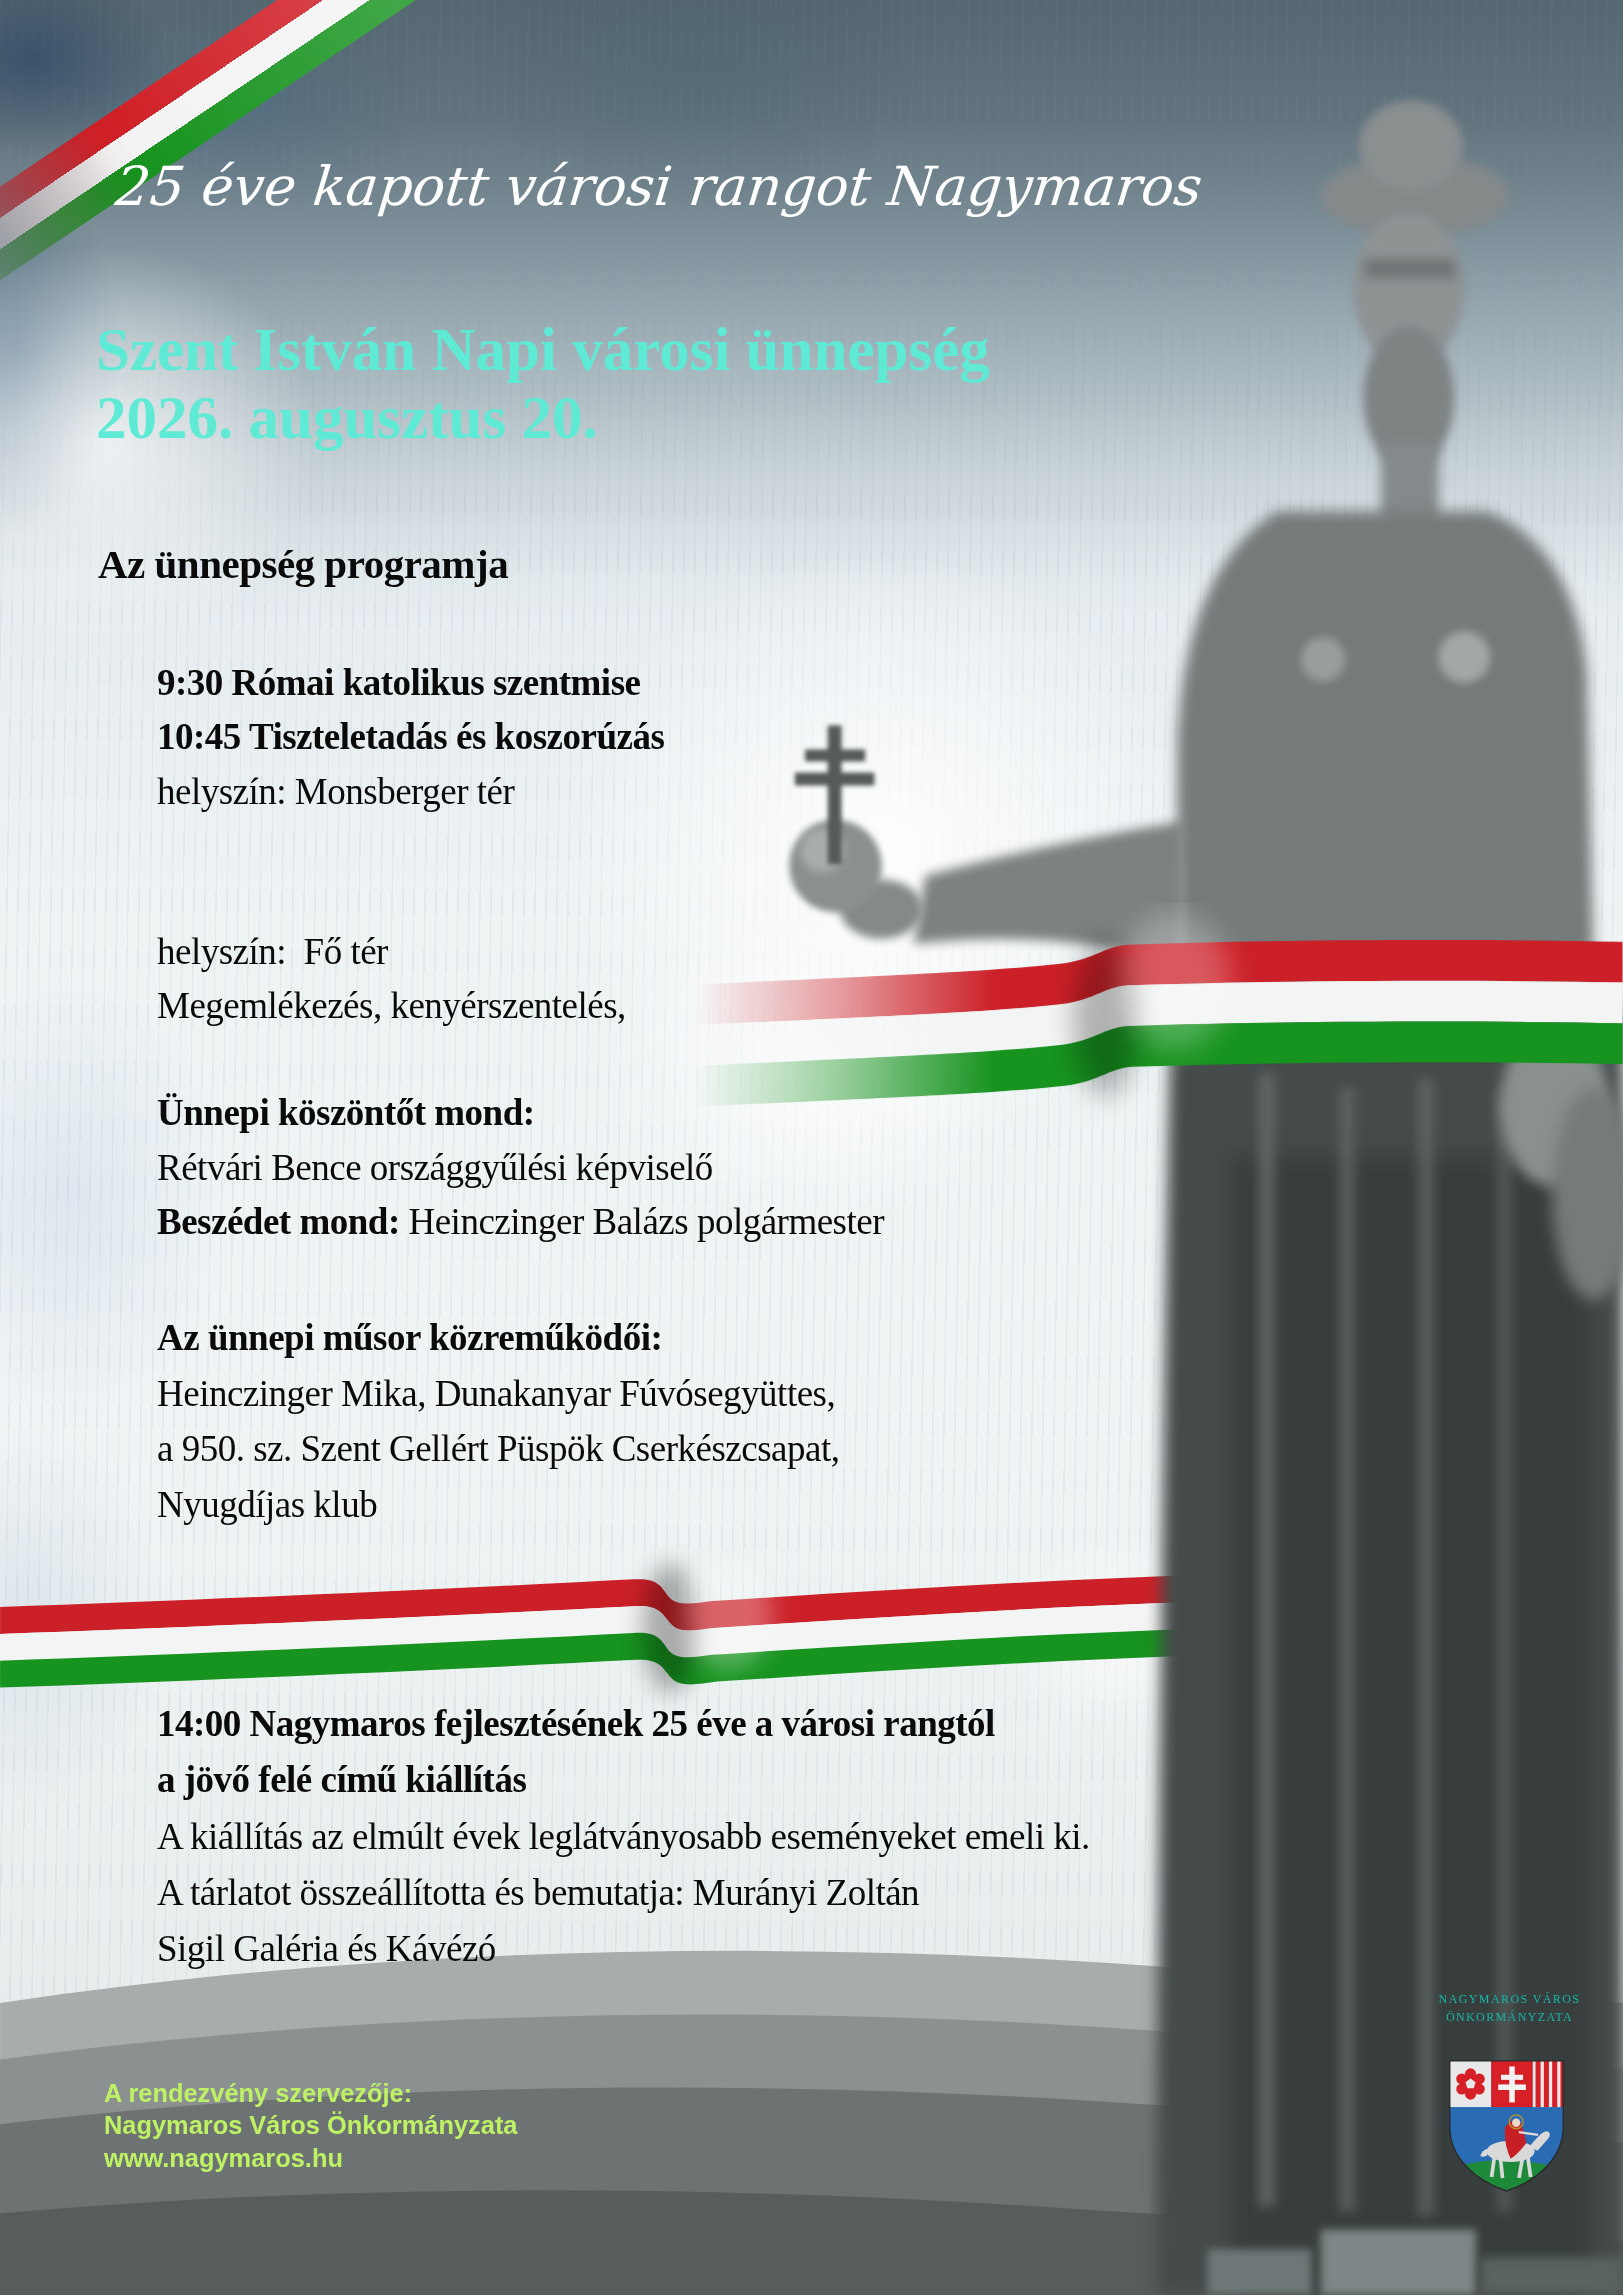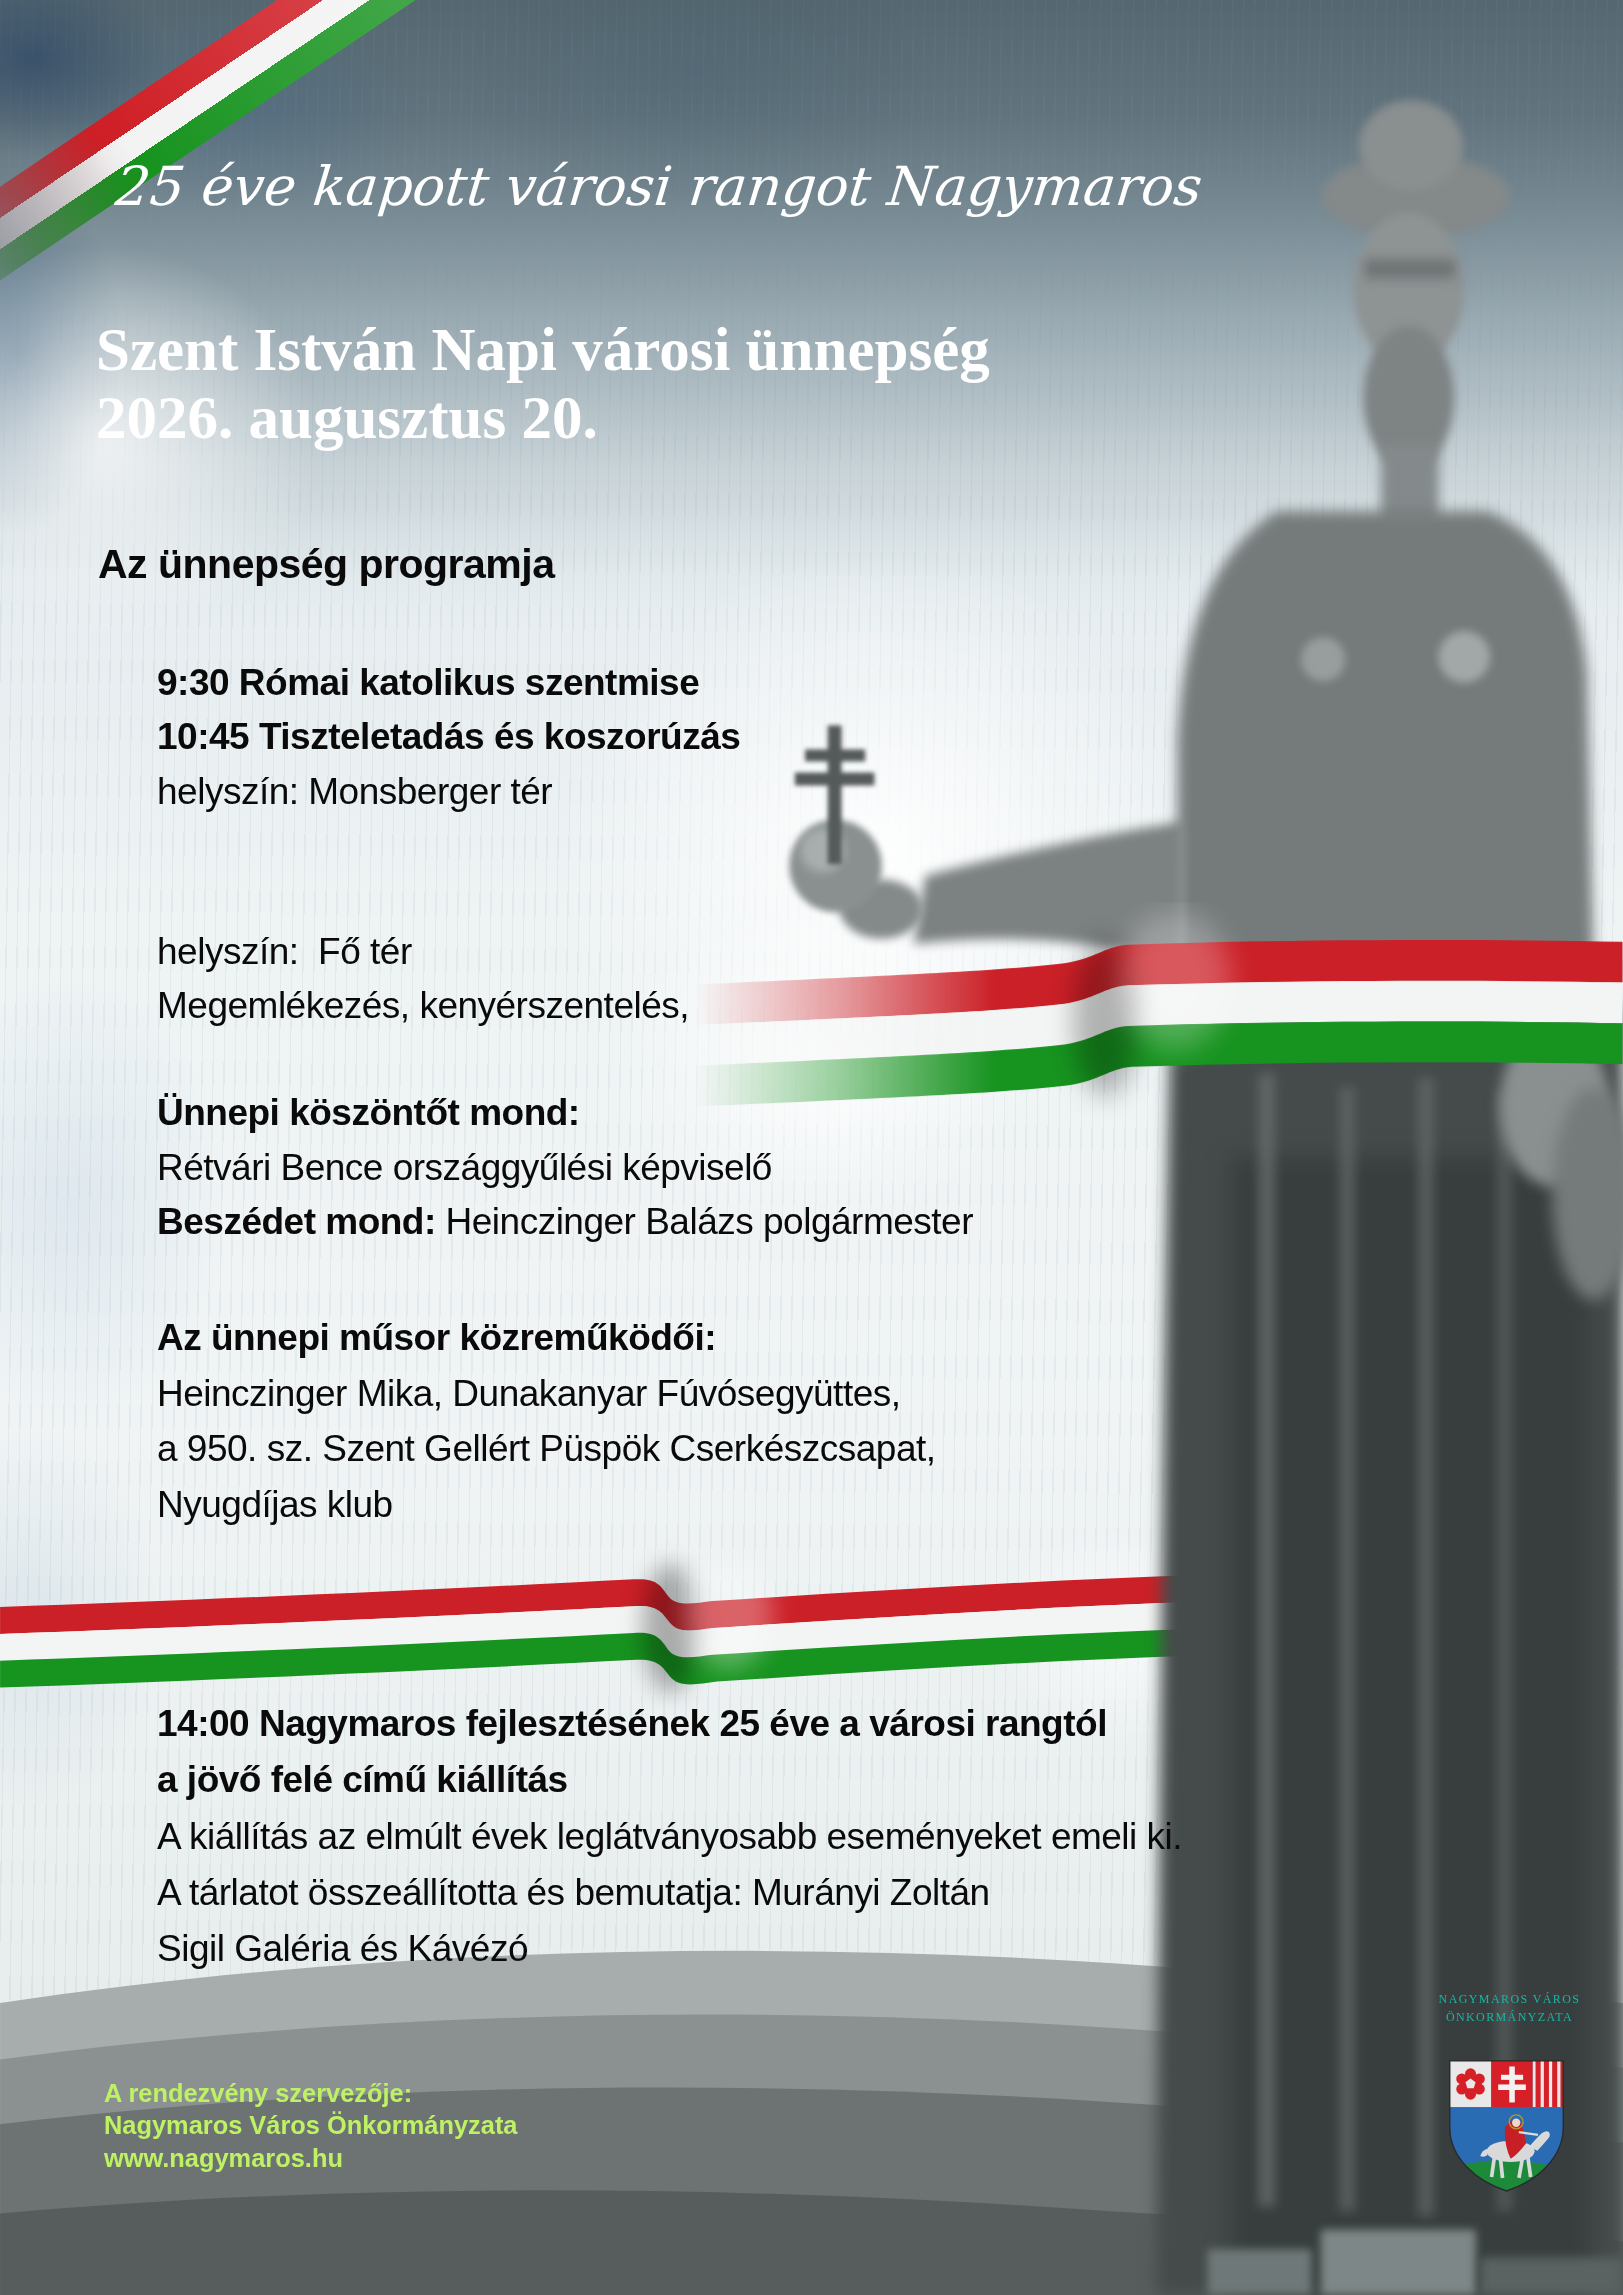--- a/index.html
+++ b/index.html
@@ -31,26 +31,26 @@
   .waves,.statue,.ribbon-mid,.ribbon-low{position:absolute;left:0;top:0;}
   .ribbon-top{position:absolute;left:-97px;top:252px;width:949px;height:78px;
     transform:rotate(-34deg);transform-origin:left top;
     background:
       linear-gradient(90deg, rgba(120,20,20,.35) 0%, rgba(255,255,255,0) 26%, rgba(255,255,255,.18) 58%, rgba(0,0,0,.08) 100%),
       linear-gradient(180deg, #d02027 0 26px, #f3f3f3 26px 52px, #17931f 52px 78px);
     -webkit-mask-image:linear-gradient(90deg, rgba(0,0,0,0) 0, rgba(0,0,0,.55) 111px, #000 222px);
     mask-image:linear-gradient(90deg, rgba(0,0,0,0) 0, rgba(0,0,0,.55) 111px, #000 222px);}
   
   .txt{position:absolute;color:#0a0a0a;letter-spacing:-0.5px;white-space:pre;line-height:1.1;}
-  .sans{font-family:Liberation Sans, sans-serif;}
+  .sans{font-family:Liberation Serif, serif;}
   .b{font-weight:700;}
   .tagline{position:absolute;left:116px;top:155px;color:#fff;
     font-family:"DejaVu Serif",serif;font-style:italic;font-size:54px;
     transform:skewX(-6deg);white-space:pre;}
-  .title{position:absolute;left:96px;color:#ffffff;
+  .title{position:absolute;left:96px;color:#5eead4;
     font-family:"Liberation Serif",serif;font-weight:700;font-size:61px;white-space:pre;}
   .title.l1{top:315px;}
   .title.l2{top:383px;}
   .ph{font-size:41px;left:98px;top:542px;}
   .fs80{font-size:37px;left:117px;margin-left:40px;}
   .footer-line{position:absolute;left:104px;color:#bef264;font-weight:700;
     font-size:25.4px;letter-spacing:0;white-space:pre;}
   .muni{position:absolute;left:1417px;width:185px;text-align:center;color:#14b8a6;
     font-family:"Liberation Serif",serif;font-size:12px;letter-spacing:1.4px;white-space:pre;}
   .coa{position:absolute;left:1447px;top:2058px;}

